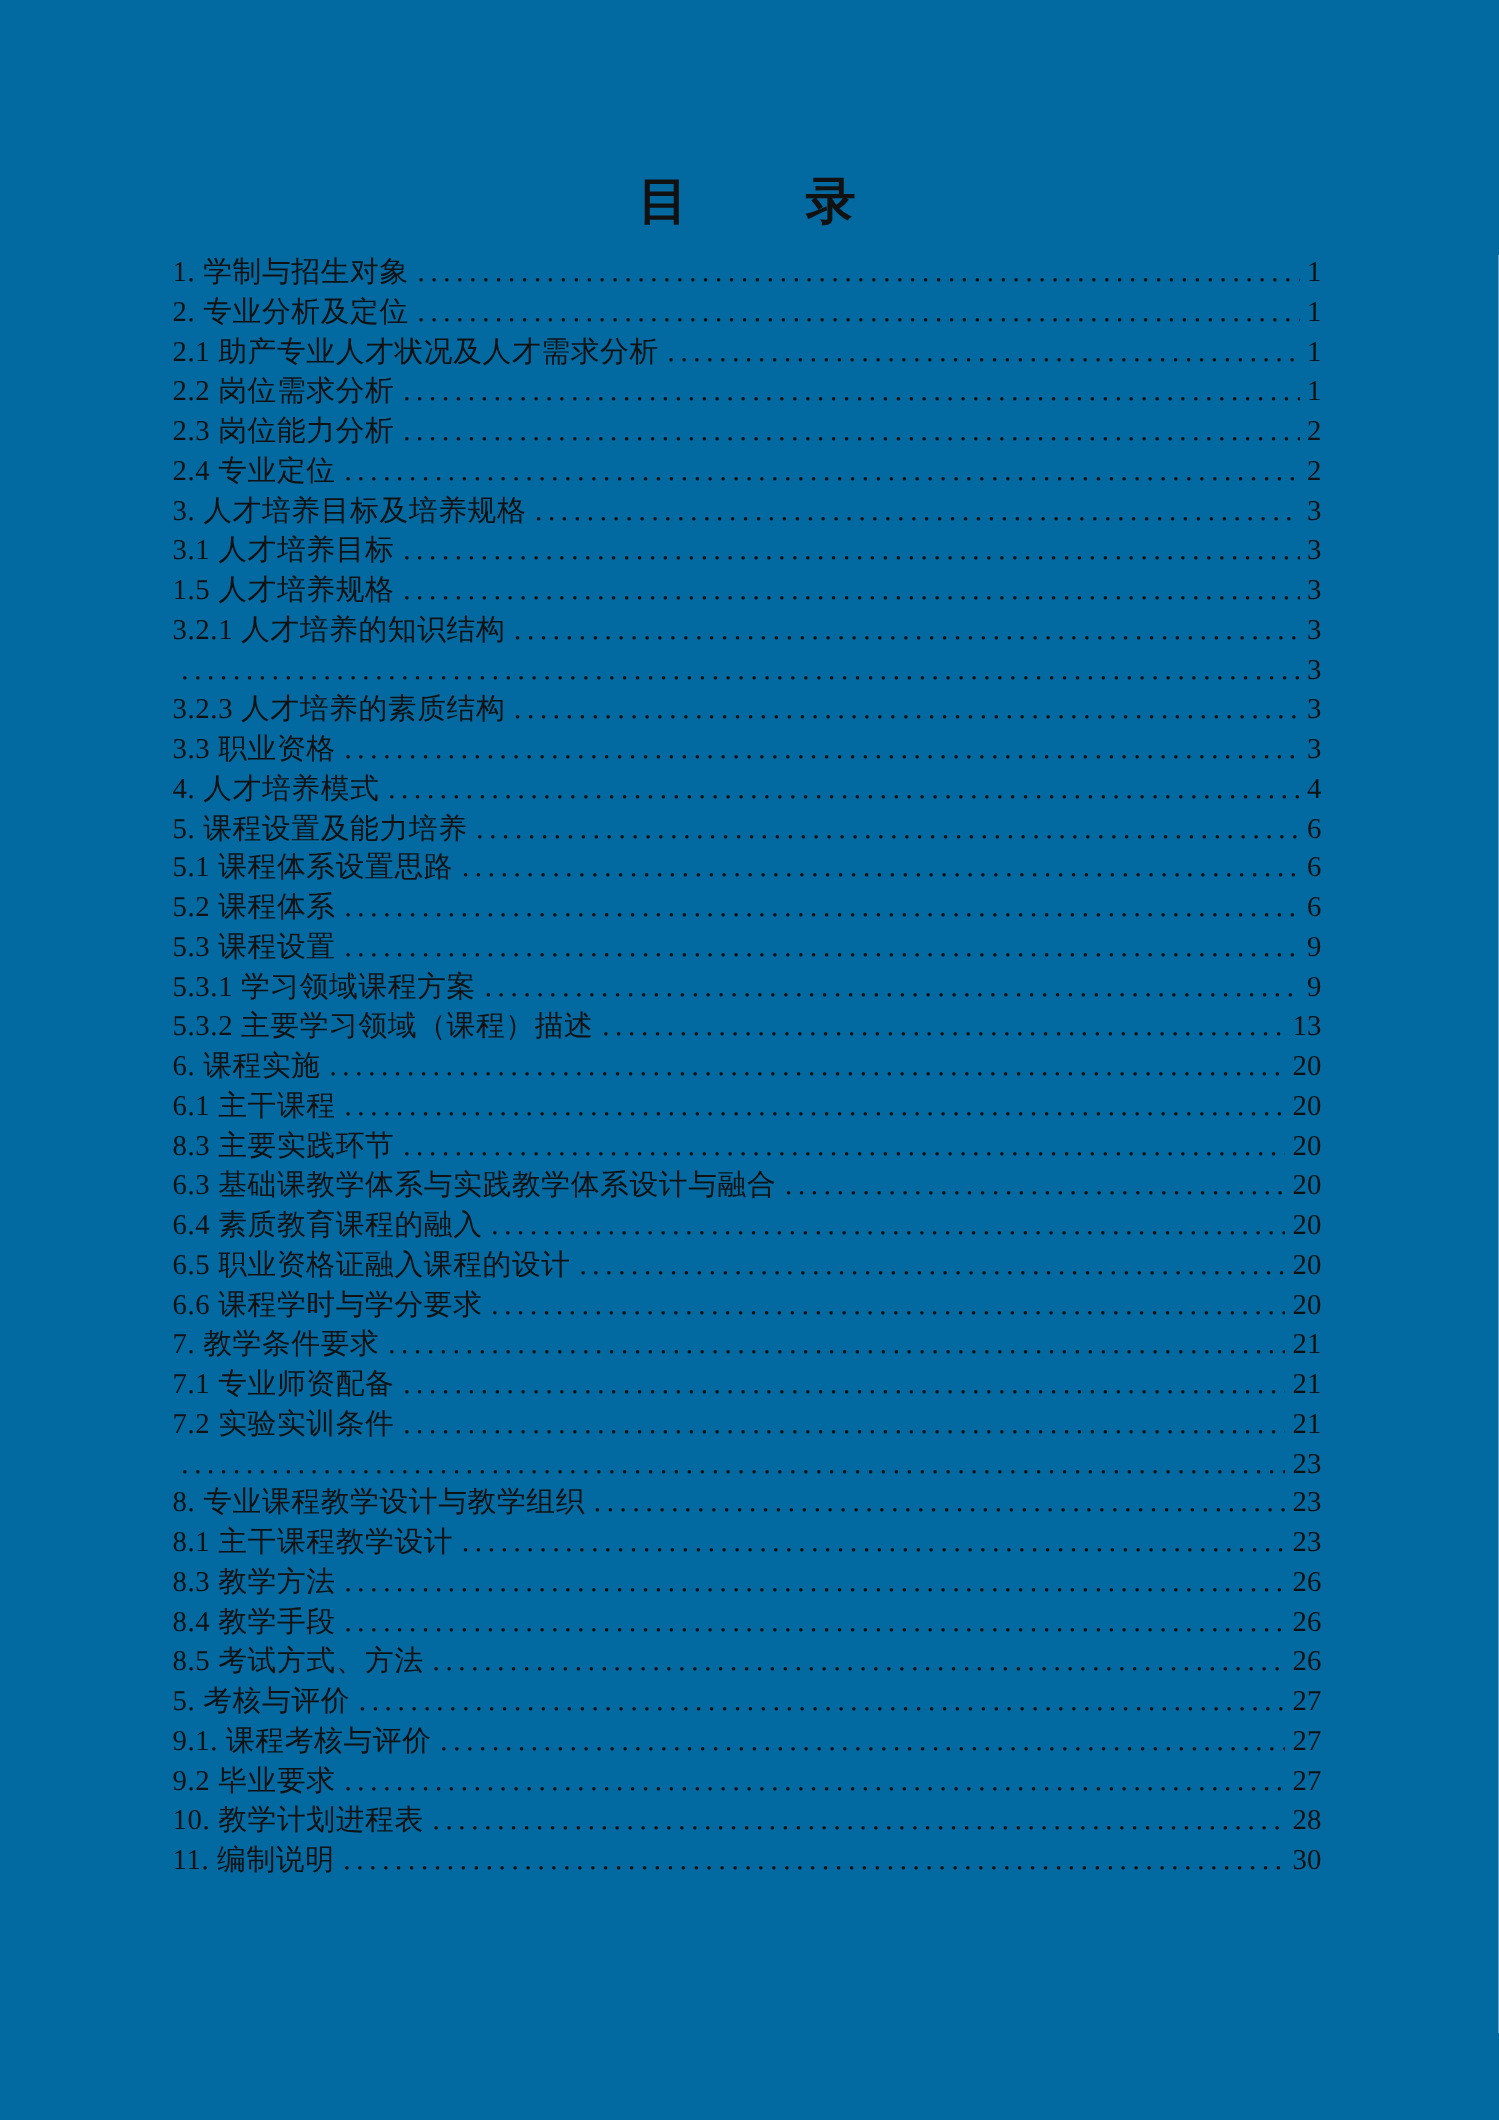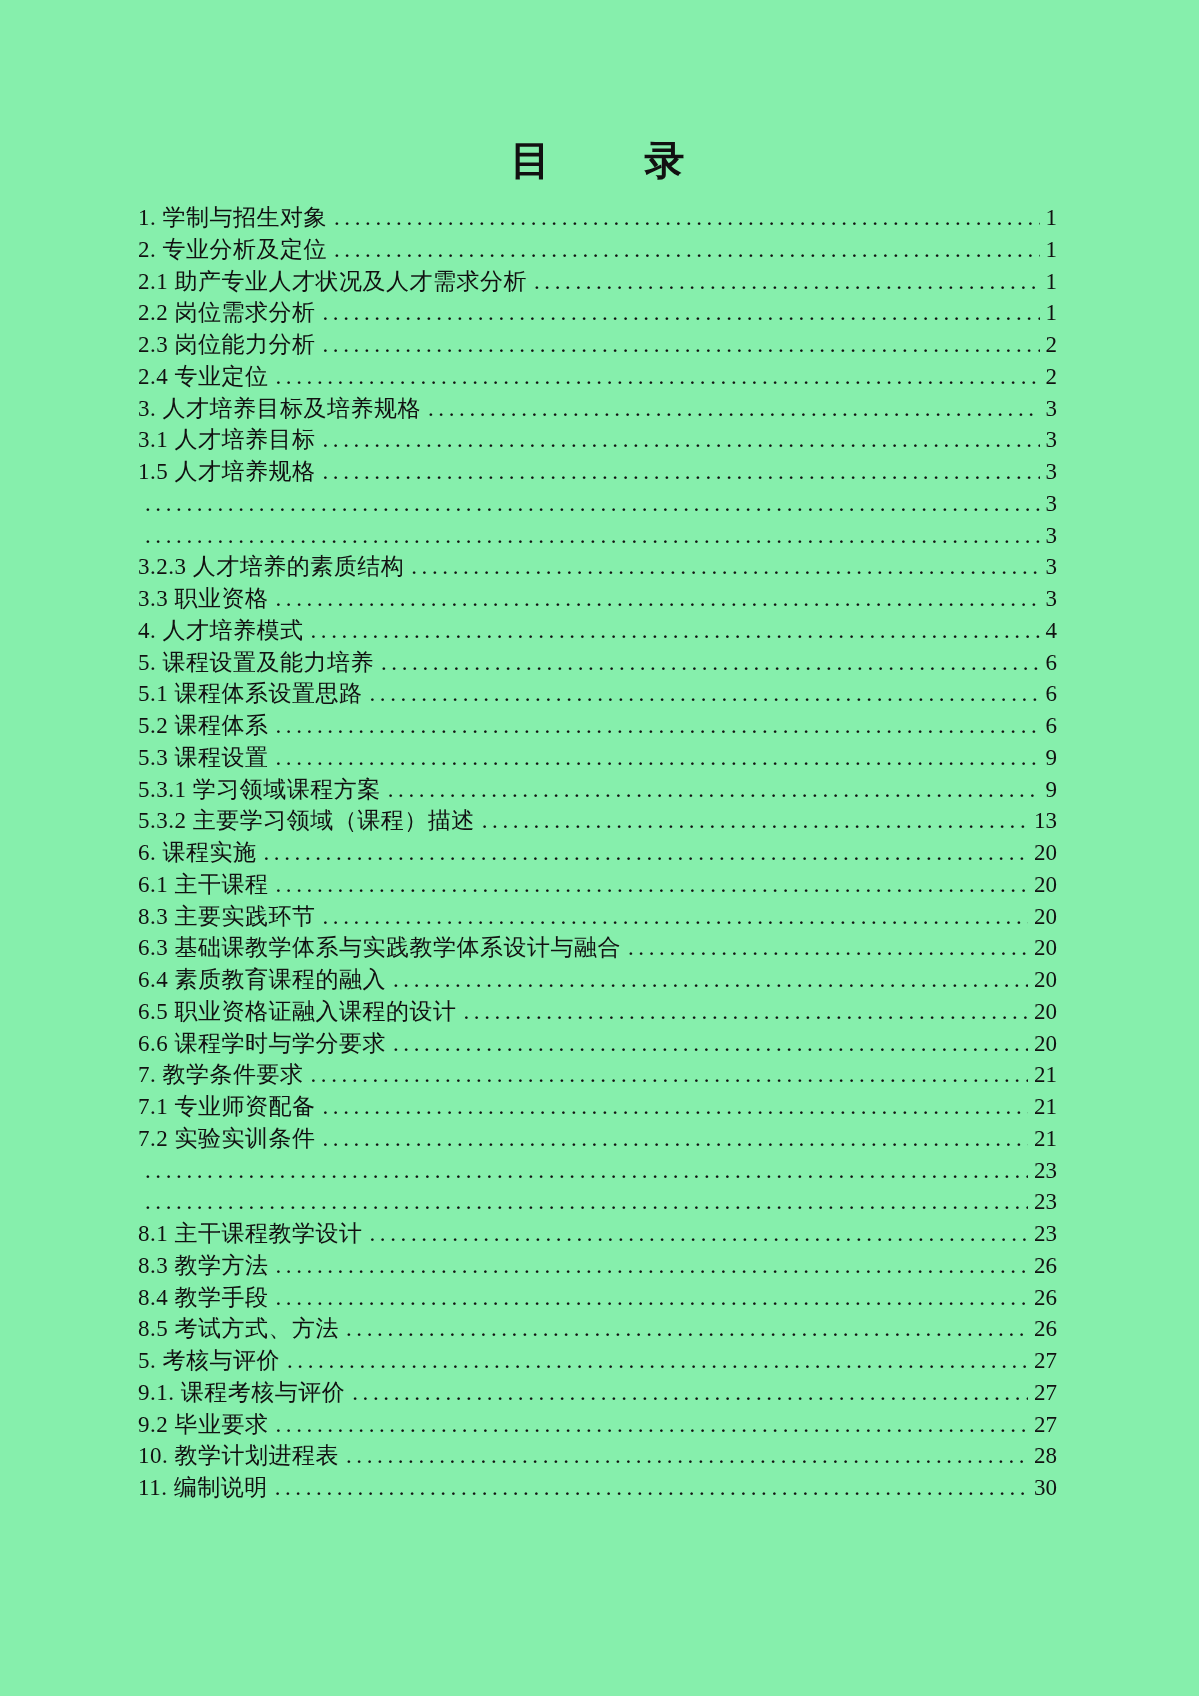--- a/index.html
+++ b/index.html
@@ -4,21 +4,21 @@
 <style>
   html, body {
     margin: 0;
     padding: 0;
     background: #ffffff;
   }
   .page {
     position: relative;
     width: 1199px;
     height: 1696px;
-    background: #86efac;
+    background: #0369a1;
     color: #111111;
     font-family: "Liberation Serif", "DejaVu Serif", serif;
     box-sizing: border-box;
     padding: 136px 142px 0 138px;
     overflow: hidden;
   }
   .title {
     margin: 0;
     font-size: 40px;
     line-height: 50px;
@@ -102,20 +102,21 @@
         <span class="lbl">3.1 人才培养目标</span>
         <span class="dots"></span>
         <span class="pg">3</span>
       </div>
       <div class="row">
         <span class="lbl">1.5 人才培养规格</span>
         <span class="dots"></span>
         <span class="pg">3</span>
       </div>
       <div class="row">
+        <span class="lbl">3.2.1 人才培养的知识结构</span>
         <span class="dots"></span>
         <span class="pg">3</span>
       </div>
       <div class="row">
         <span class="dots"></span>
         <span class="pg">3</span>
       </div>
       <div class="row">
         <span class="lbl">3.2.3 人才培养的素质结构</span>
         <span class="dots"></span>
@@ -209,20 +210,21 @@
       <div class="row">
         <span class="lbl">7.2 实验实训条件</span>
         <span class="dots"></span>
         <span class="pg">21</span>
       </div>
       <div class="row">
         <span class="dots"></span>
         <span class="pg">23</span>
       </div>
       <div class="row">
+        <span class="lbl">8. 专业课程教学设计与教学组织</span>
         <span class="dots"></span>
         <span class="pg">23</span>
       </div>
       <div class="row">
         <span class="lbl">8.1 主干课程教学设计</span>
         <span class="dots"></span>
         <span class="pg">23</span>
       </div>
       <div class="row">
         <span class="lbl">8.3 教学方法</span>

